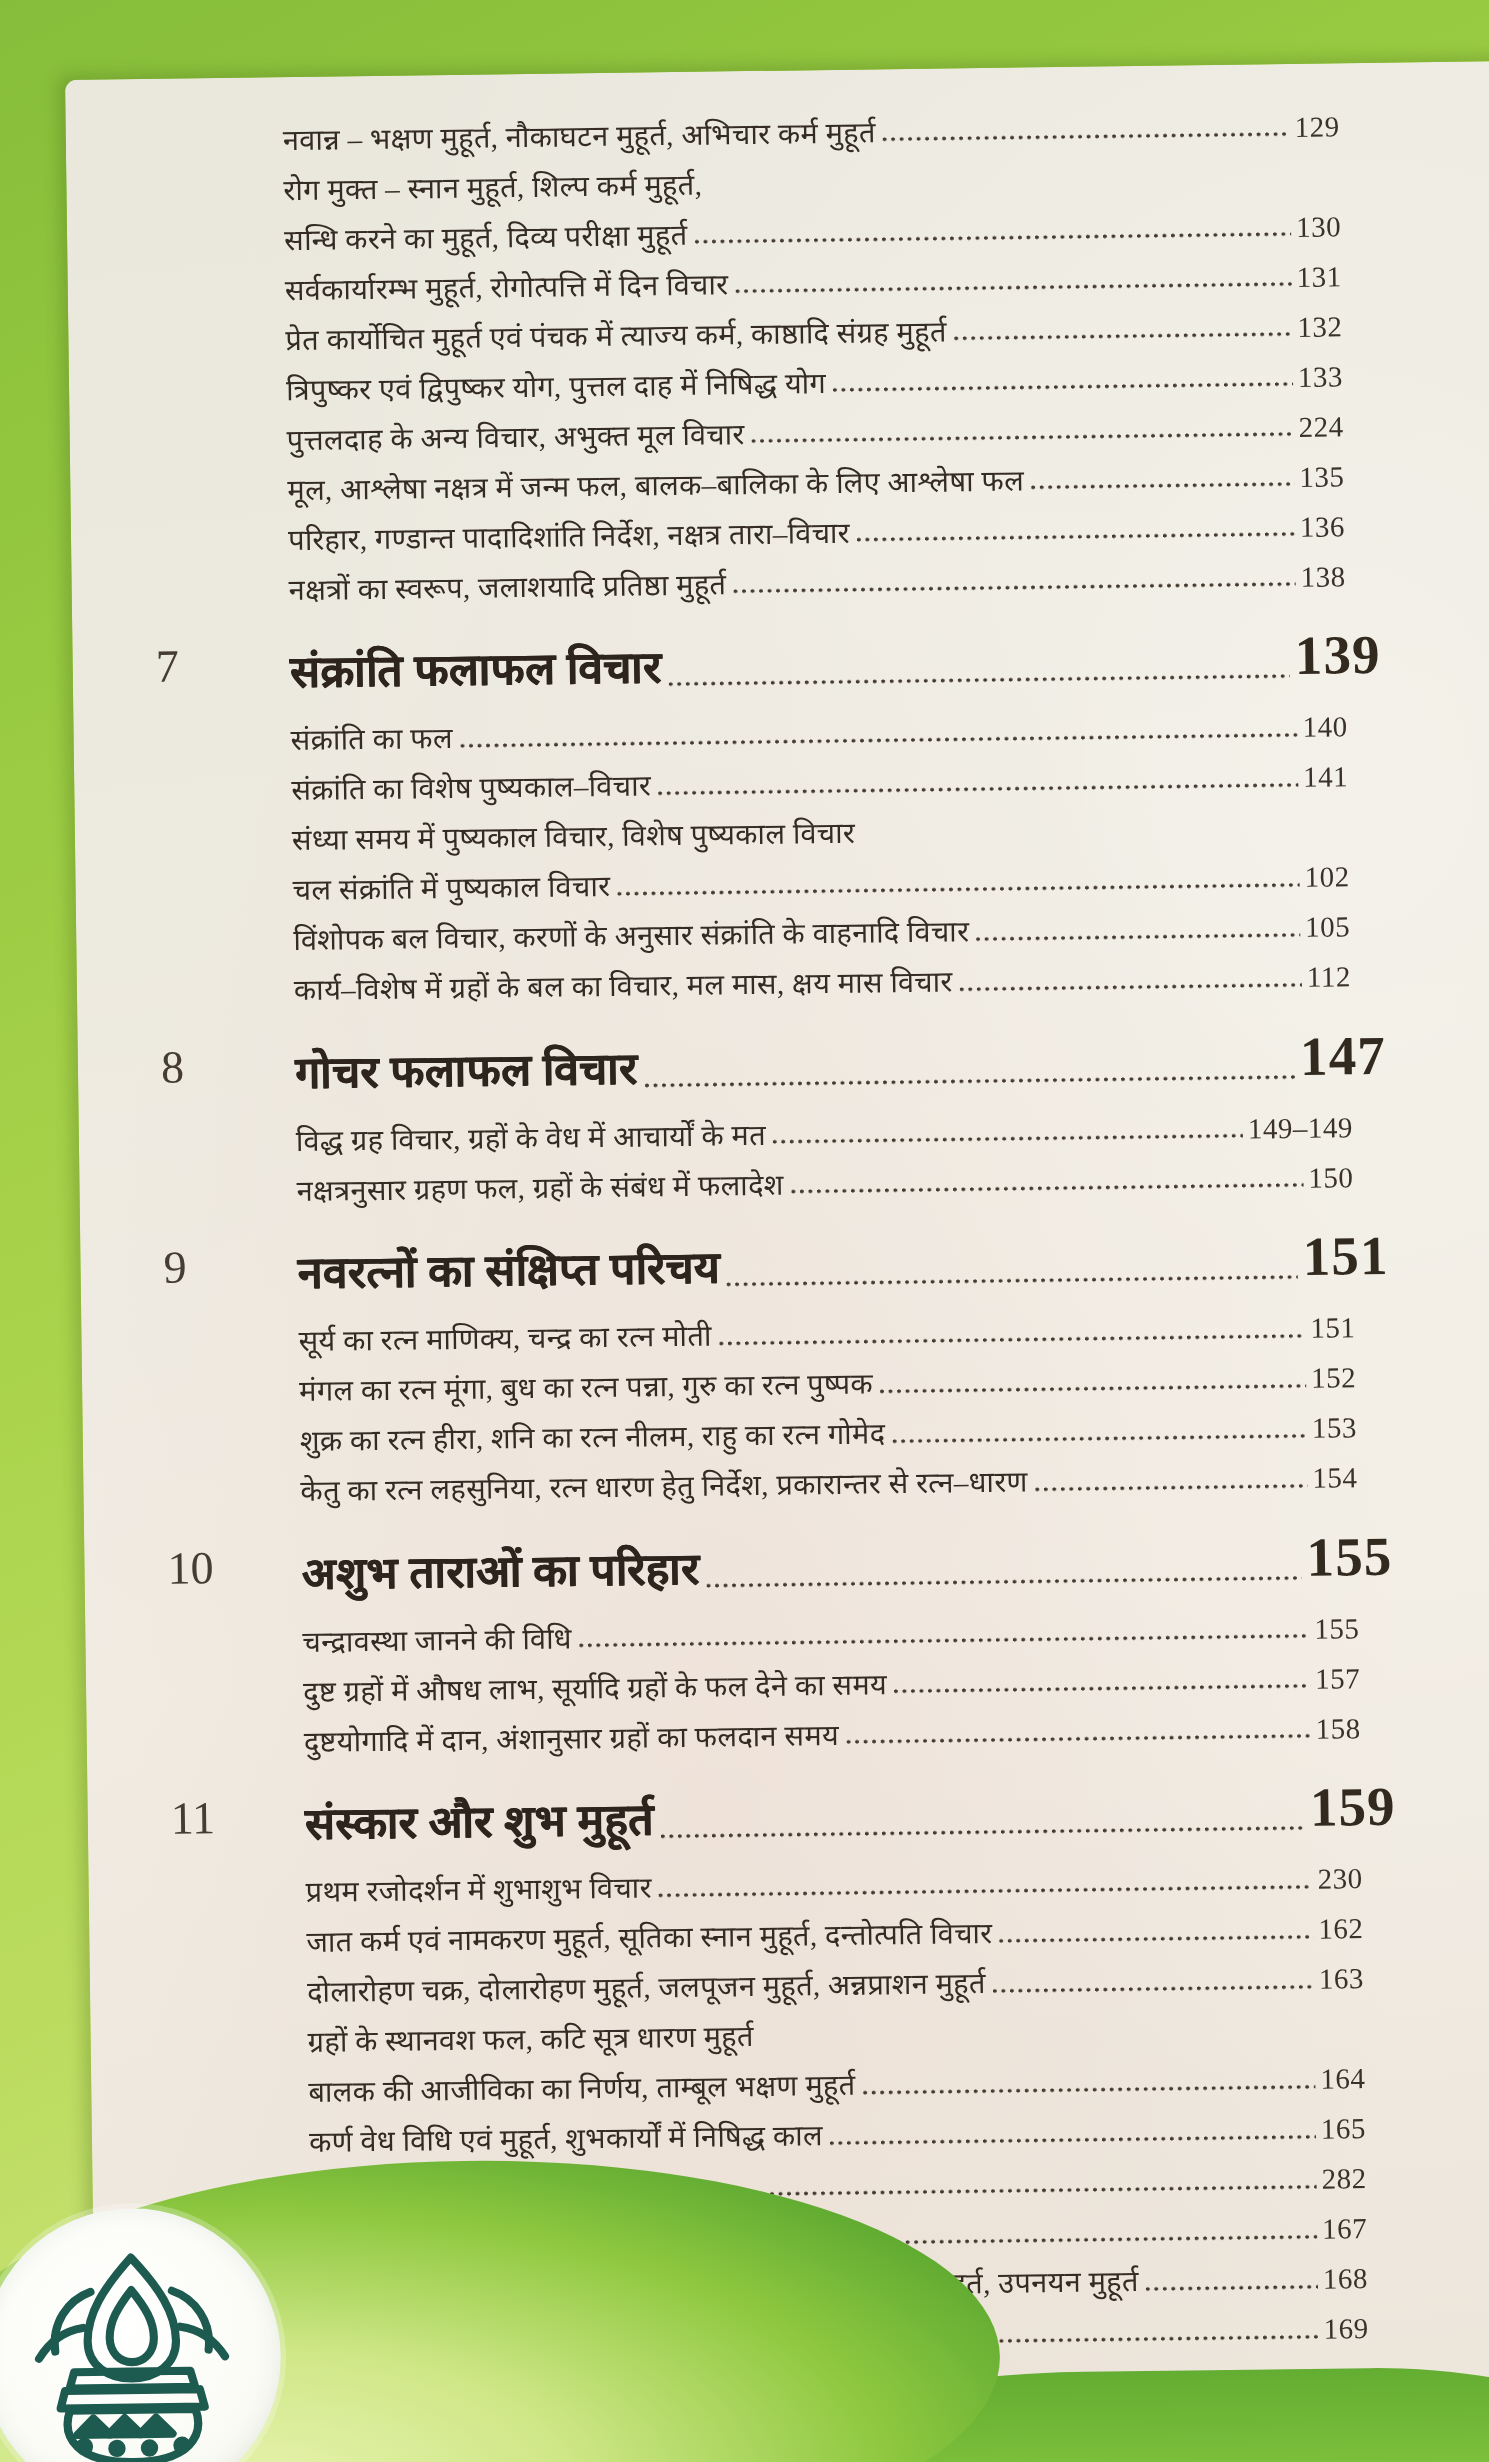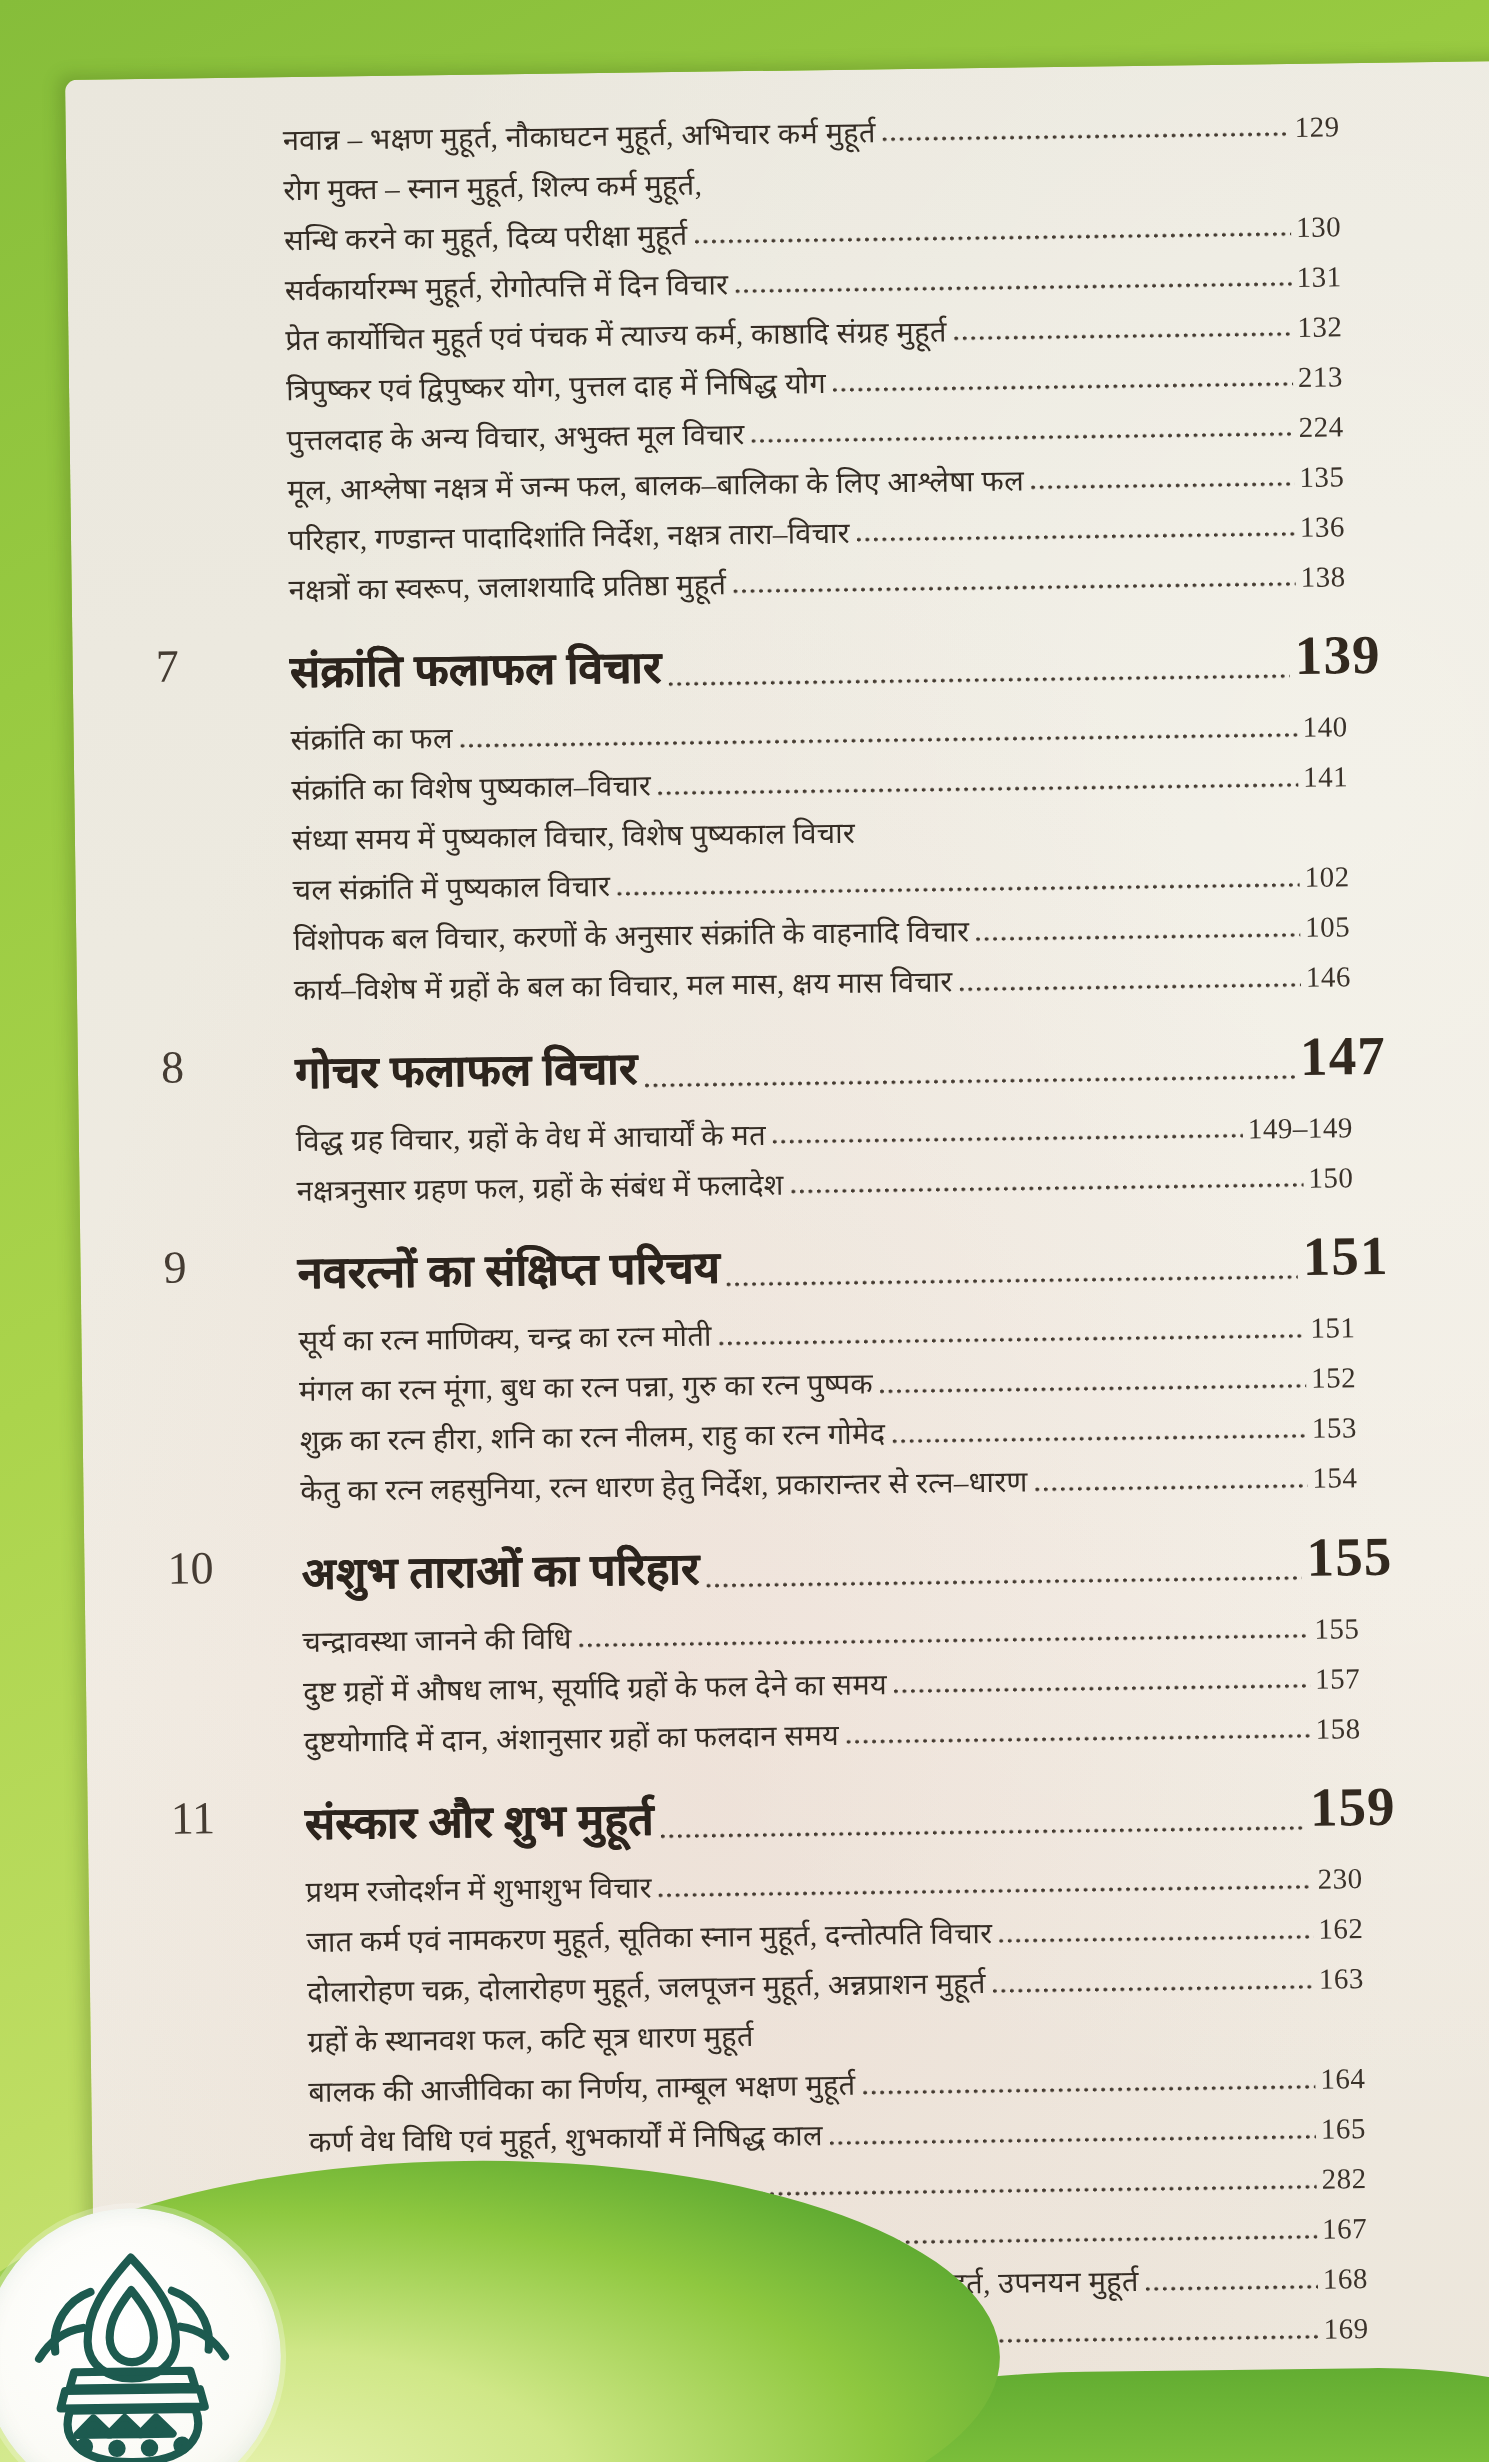--- a/index.html
+++ b/index.html
@@ -75,21 +75,21 @@
         <span class="pg">131</span>
       </div>
       <div class="row">
         <span class="t">प्रेत कार्योचित मुहूर्त एवं पंचक में त्याज्य कर्म, काष्ठादि संग्रह मुहूर्त</span>
         <span class="dots"></span>
         <span class="pg">132</span>
       </div>
       <div class="row">
         <span class="t">त्रिपुष्कर एवं द्विपुष्कर योग, पुत्तल दाह में निषिद्ध योग</span>
         <span class="dots"></span>
-        <span class="pg">213</span>
+        <span class="pg">133</span>
       </div>
       <div class="row">
         <span class="t">पुत्तलदाह के अन्य विचार, अभुक्त मूल विचार</span>
         <span class="dots"></span>
         <span class="pg">224</span>
       </div>
       <div class="row">
         <span class="t">मूल, आश्लेषा नक्षत्र में जन्म फल, बालक–बालिका के लिए आश्लेषा फल</span>
         <span class="dots"></span>
         <span class="pg">135</span>
@@ -129,21 +129,21 @@
         <span class="pg">102</span>
       </div>
       <div class="row">
         <span class="t">विंशोपक बल विचार, करणों के अनुसार संक्रांति के वाहनादि विचार</span>
         <span class="dots"></span>
         <span class="pg">105</span>
       </div>
       <div class="row">
         <span class="t">कार्य–विशेष में ग्रहों के बल का विचार, मल मास, क्षय मास विचार</span>
         <span class="dots"></span>
-        <span class="pg">146</span>
+        <span class="pg">112</span>
       </div>
       <div class="row chapter">
         <span class="ch-num">8</span>
         <span class="ch-title">गोचर फलाफल विचार</span>
         <span class="dots"></span>
         <span class="ch-pg">147</span>
       </div>
       <div class="row">
         <span class="t">विद्ध ग्रह विचार, ग्रहों के वेध में आचार्यों के मत</span>
         <span class="dots"></span>

